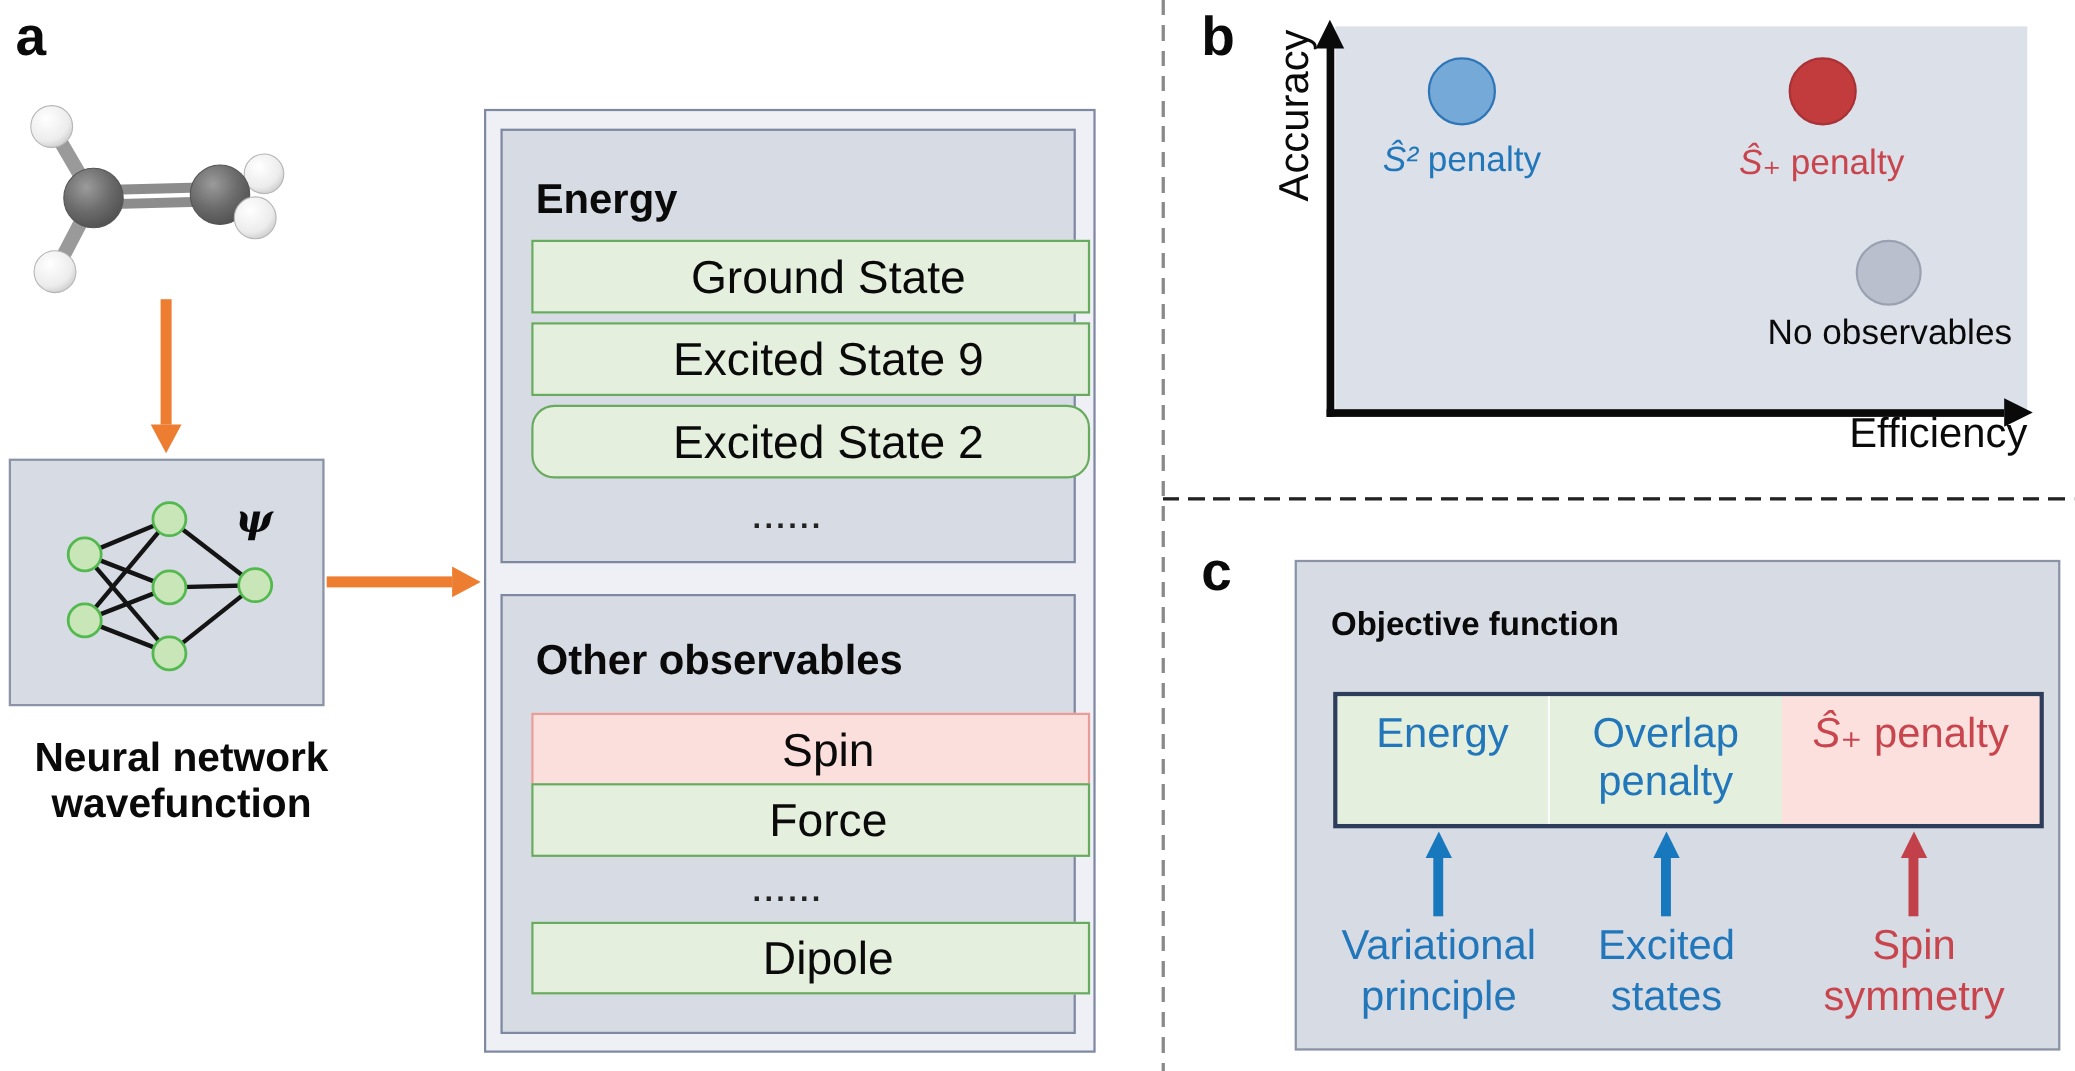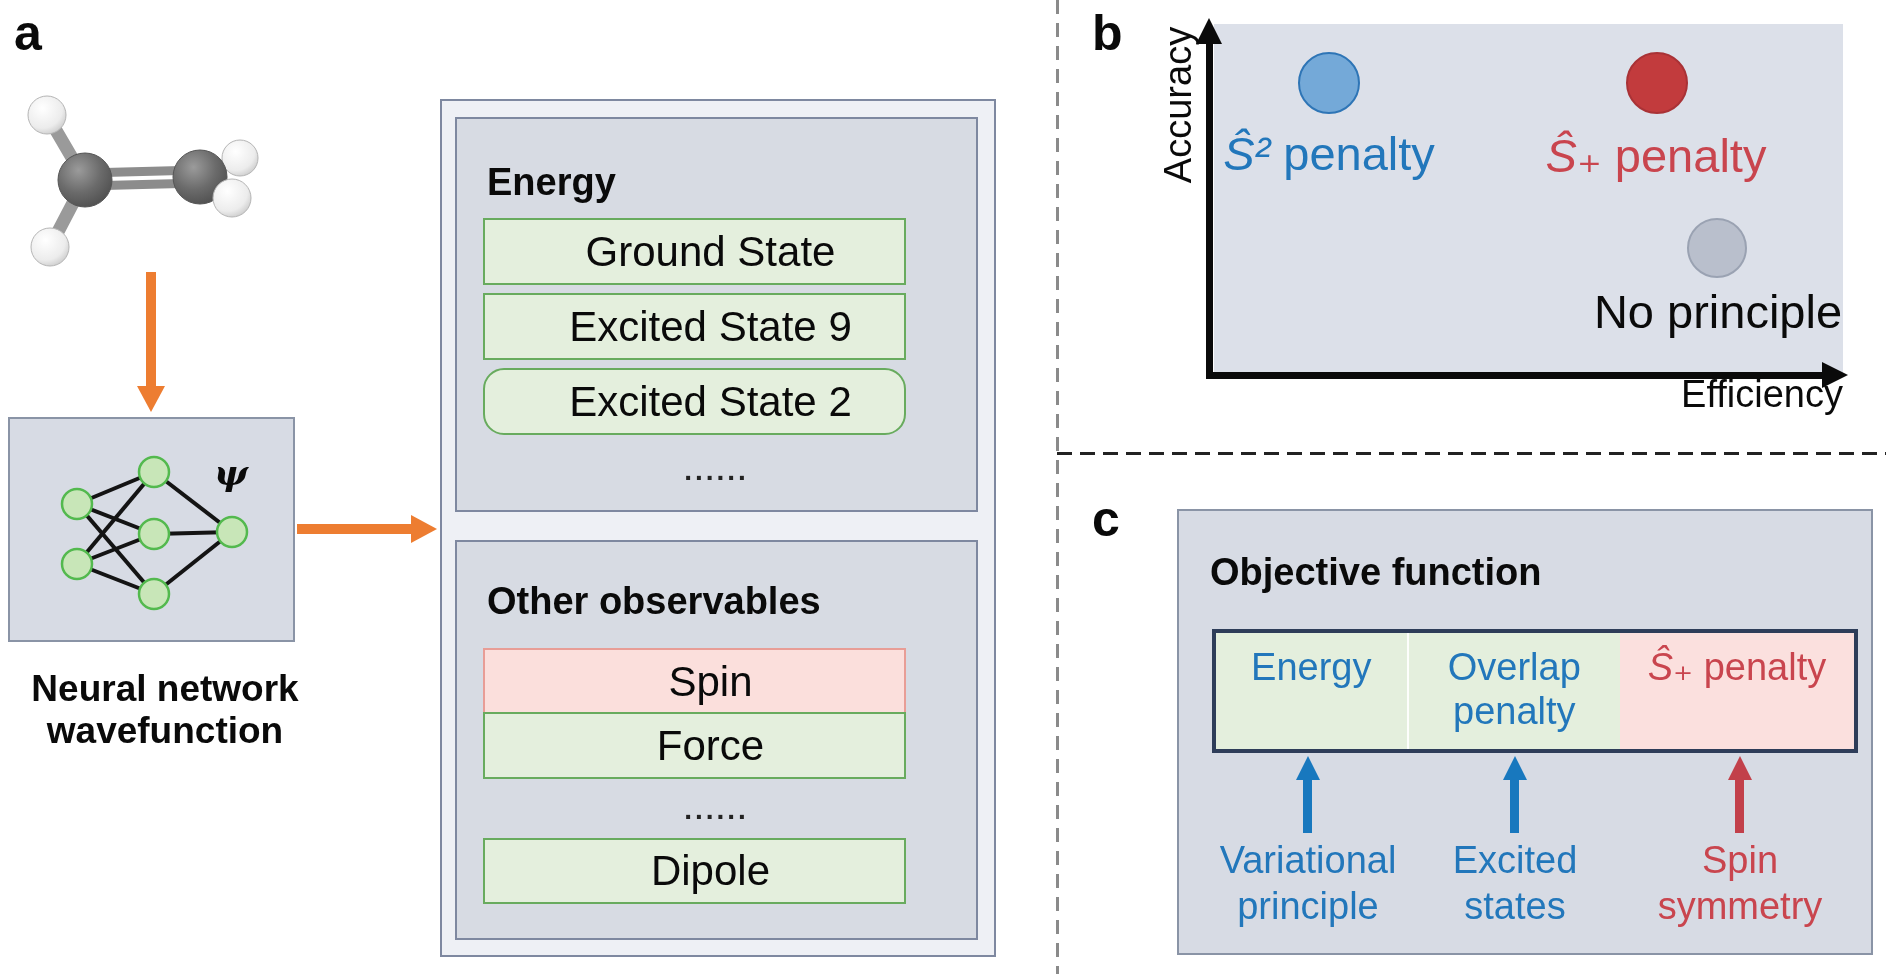--- a/index.html
+++ b/index.html
@@ -18,21 +18,21 @@
   .arrow-head-v{left:137px;top:386px;width:0;height:0;border-left:14px solid transparent;
                 border-right:14px solid transparent;border-top:26px solid #ed7d31;}
   .arrow-shaft-h{left:297px;top:524px;width:114px;height:10px;background:#ed7d31;}
   .arrow-head-h{left:411px;top:515px;width:0;height:0;border-top:14px solid transparent;
                 border-bottom:14px solid transparent;border-left:26px solid #ed7d31;}
   .outer-box{left:440px;top:99px;width:556px;height:858px;background:#eef0f5;
              border:2px solid #7e88a0;box-sizing:border-box;}
   .inner-box{position:absolute;left:13px;width:523px;background:#d7dbe3;
              border:2px solid #7e88a0;box-sizing:border-box;}
   .inner-title{position:absolute;left:30px;font-size:38px;font-weight:700;color:#0a0a0a;}
-  .row{position:absolute;left:26px;width:423px;height:67px;box-sizing:border-box;
+  .row{position:absolute;left:26px;width:508px;height:67px;box-sizing:border-box;
        display:flex;align-items:center;justify-content:center;font-size:42px;color:#0a0a0a;padding-left:32px;}
   .row.green{background:#e4efdd;border:2px solid #68ab5e;}
   .row.pink{background:#fbdfdc;border:2px solid #e89d96;}
   .dots{position:absolute;left:0;width:519px;text-align:center;font-size:28px;
         font-weight:700;letter-spacing:3px;color:#222;}
   
   .vdash{left:1056px;top:0;width:3px;height:974px;
          background:repeating-linear-gradient(180deg,#8a8a8a 0 14px,transparent 14px 23px);}
   .hdash{left:1057px;top:452px;width:829px;height:3px;
          background:repeating-linear-gradient(90deg,#222 0 15px,transparent 15px 23px);}
@@ -41,27 +41,27 @@
   .y-axis{left:1206px;top:42px;width:7px;height:337px;background:#0a0a0a;}
   .y-arrow{left:1196px;top:18px;width:0;height:0;border-left:13px solid transparent;
            border-right:13px solid transparent;border-bottom:26px solid #0a0a0a;}
   .x-axis{left:1206px;top:372px;width:616px;height:7px;background:#0a0a0a;}
   .x-arrow{left:1822px;top:362px;width:0;height:0;border-top:13px solid transparent;
            border-bottom:13px solid transparent;border-left:26px solid #0a0a0a;}
   .axis-label{font-size:38px;color:#0a0a0a;}
   .accuracy{left:1178px;top:105px;transform:translate(-50%,-50%) rotate(-90deg);}
   .efficiency{right:43px;top:373px;}
   .dot{position:absolute;border-radius:50%;box-sizing:border-box;}
-  .pt-label{position:absolute;transform:translateX(-50%);font-size:47px;white-space:nowrap;}
+  .pt-label{position:absolute;transform:translateX(-50%);font-size:32px;white-space:nowrap;}
   .pt-label i{font-style:italic;}
   .blue-t{color:#2277bb;} .red-t{color:#c9454e;}
   
   .c-box{left:1177px;top:509px;width:696px;height:446px;background:#d7dbe4;
          border:2px solid #8a94a6;box-sizing:border-box;}
-  .obj-title{position:absolute;left:31px;top:40px;font-size:38px;font-weight:700;color:#0a0a0a;}
+  .obj-title{position:absolute;left:31px;top:40px;font-size:30px;font-weight:700;color:#0a0a0a;}
   .obj-bar{position:absolute;left:33px;top:118px;width:646px;height:124px;
            border:4px solid #2e3d59;box-sizing:border-box;display:flex;}
   .bar-sec{height:100%;box-sizing:border-box;display:flex;flex-direction:column;
            align-items:center;padding-top:12px;font-size:38px;line-height:44px;}
   .bar-sec.green{background:#e4efdd;} .bar-sec.pink{background:#fbe0de;}
   .sec-div{border-left:2px solid rgba(255,255,255,.9);}
   .up-arrow-shaft{position:absolute;width:9px;height:54px;top:268px;}
   .up-arrow-head{position:absolute;width:0;height:0;top:245px;border-left:12px solid transparent;
                  border-right:12px solid transparent;border-bottom-width:24px;
                  border-bottom-style:solid;}
@@ -182,21 +182,21 @@
   <div class="dot" style="left:1687px;top:218px;width:60px;height:60px;background:#b9bfcc;border:2px solid #9aa2b2;"></div>
 
   <div class="pt-label blue-t" style="left:1329px;top:126px;">
     <i>Ŝ²</i>
     <span>penalty</span>
   </div>
   <div class="pt-label red-t" style="left:1656px;top:128px;">
     <i>Ŝ₊</i>
     <span>penalty</span>
   </div>
-  <div class="pt-label" style="left:1718px;top:284px;color:#0a0a0a;">No principle</div>
+  <div class="pt-label" style="left:1718px;top:284px;color:#0a0a0a;">No observables</div>
 
   <div class="abs panel-label" style="left:1092px;top:494px;">c</div>
 
   <div class="abs c-box">
     <div class="obj-title">Objective function</div>
 
     <div class="obj-bar">
       <div class="bar-sec green blue-t" style="width:193px;">
         <span>Energy</span>
       </div>

